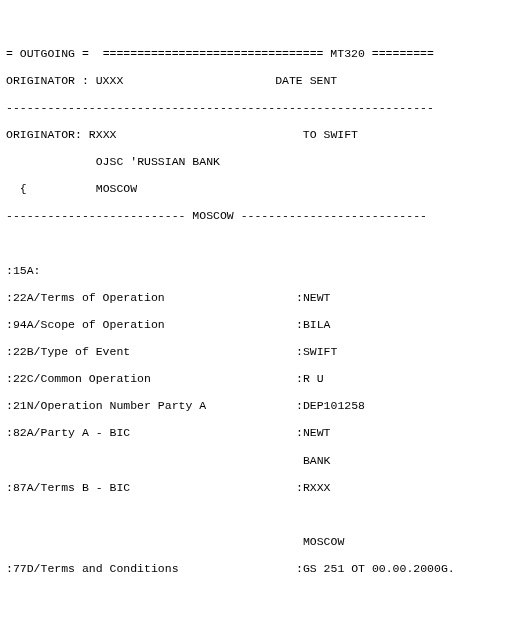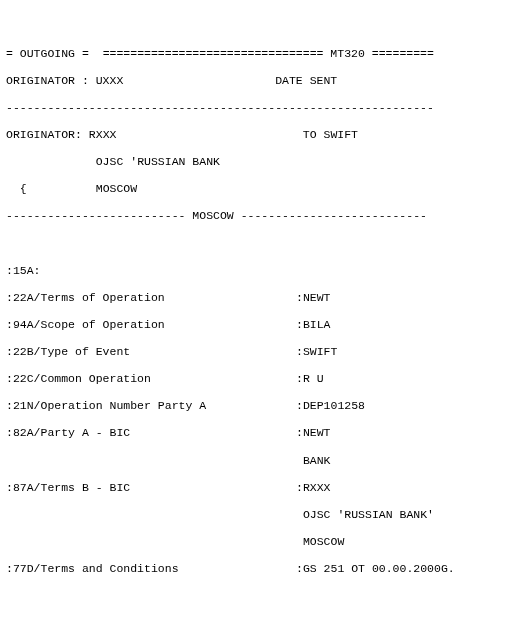--- a/index.html
+++ b/index.html
@@ -30,21 +30,21 @@
 <span class="row"> </span>
 <span class="row">:15A:</span>
 <span class="row"><span class="lbl">:22A/Terms of Operation</span><span class="val">:NEWT</span></span>
 <span class="row"><span class="lbl">:94A/Scope of Operation</span><span class="val">:BILA</span></span>
 <span class="row"><span class="lbl">:22B/Type of Event</span><span class="val">:SWIFT</span></span>
 <span class="row"><span class="lbl">:22C/Common Operation</span><span class="val">:R U</span></span>
 <span class="row"><span class="lbl">:21N/Operation Number Party A</span><span class="val">:DEP101258</span></span>
 <span class="row"><span class="lbl">:82A/Party A - BIC</span><span class="val">:NEWT</span></span>
 <span class="row"><span class="ind"> </span><span class="val"> BANK</span></span>
 <span class="row"><span class="lbl">:87A/Terms B - BIC</span><span class="val">:RXXX</span></span>
-<span class="row"><span class="ind"> </span><span class="val"> OJSC 'RUSSIAN BANK'</span></span>
+<span class="row"><span class="ind"> </span></span>
 <span class="row"><span class="ind"> </span><span class="val"> MOSCOW</span></span>
 <span class="row"><span class="lbl">:77D/Terms and Conditions</span><span class="val">:GS 251 OT 00.00.2000G.</span></span>
 <span class="row"> </span>
 <span class="row">:15B:</span>
 
 
 
 
 
 

